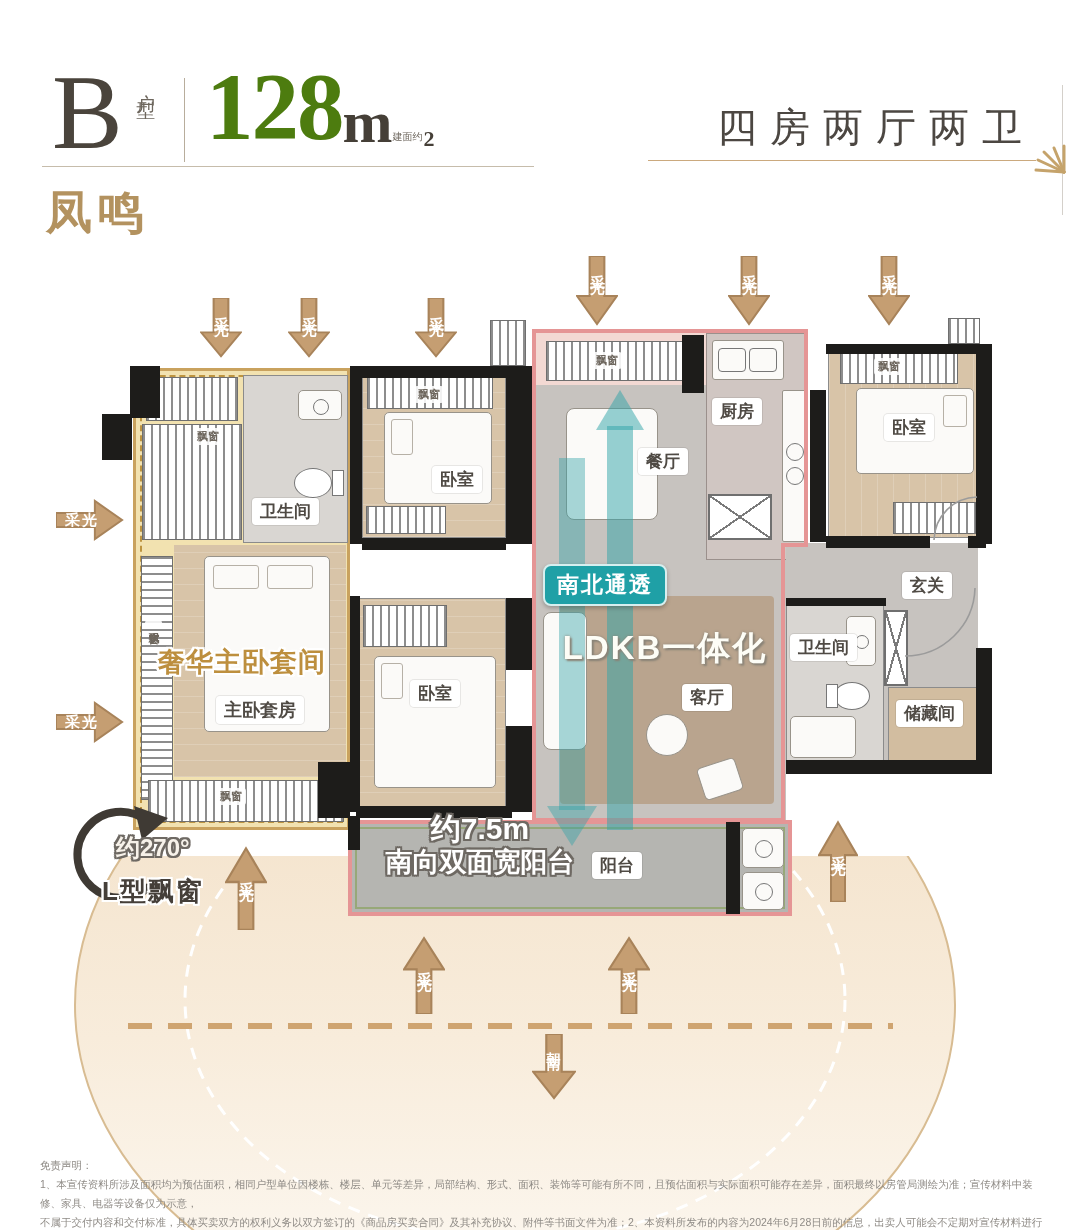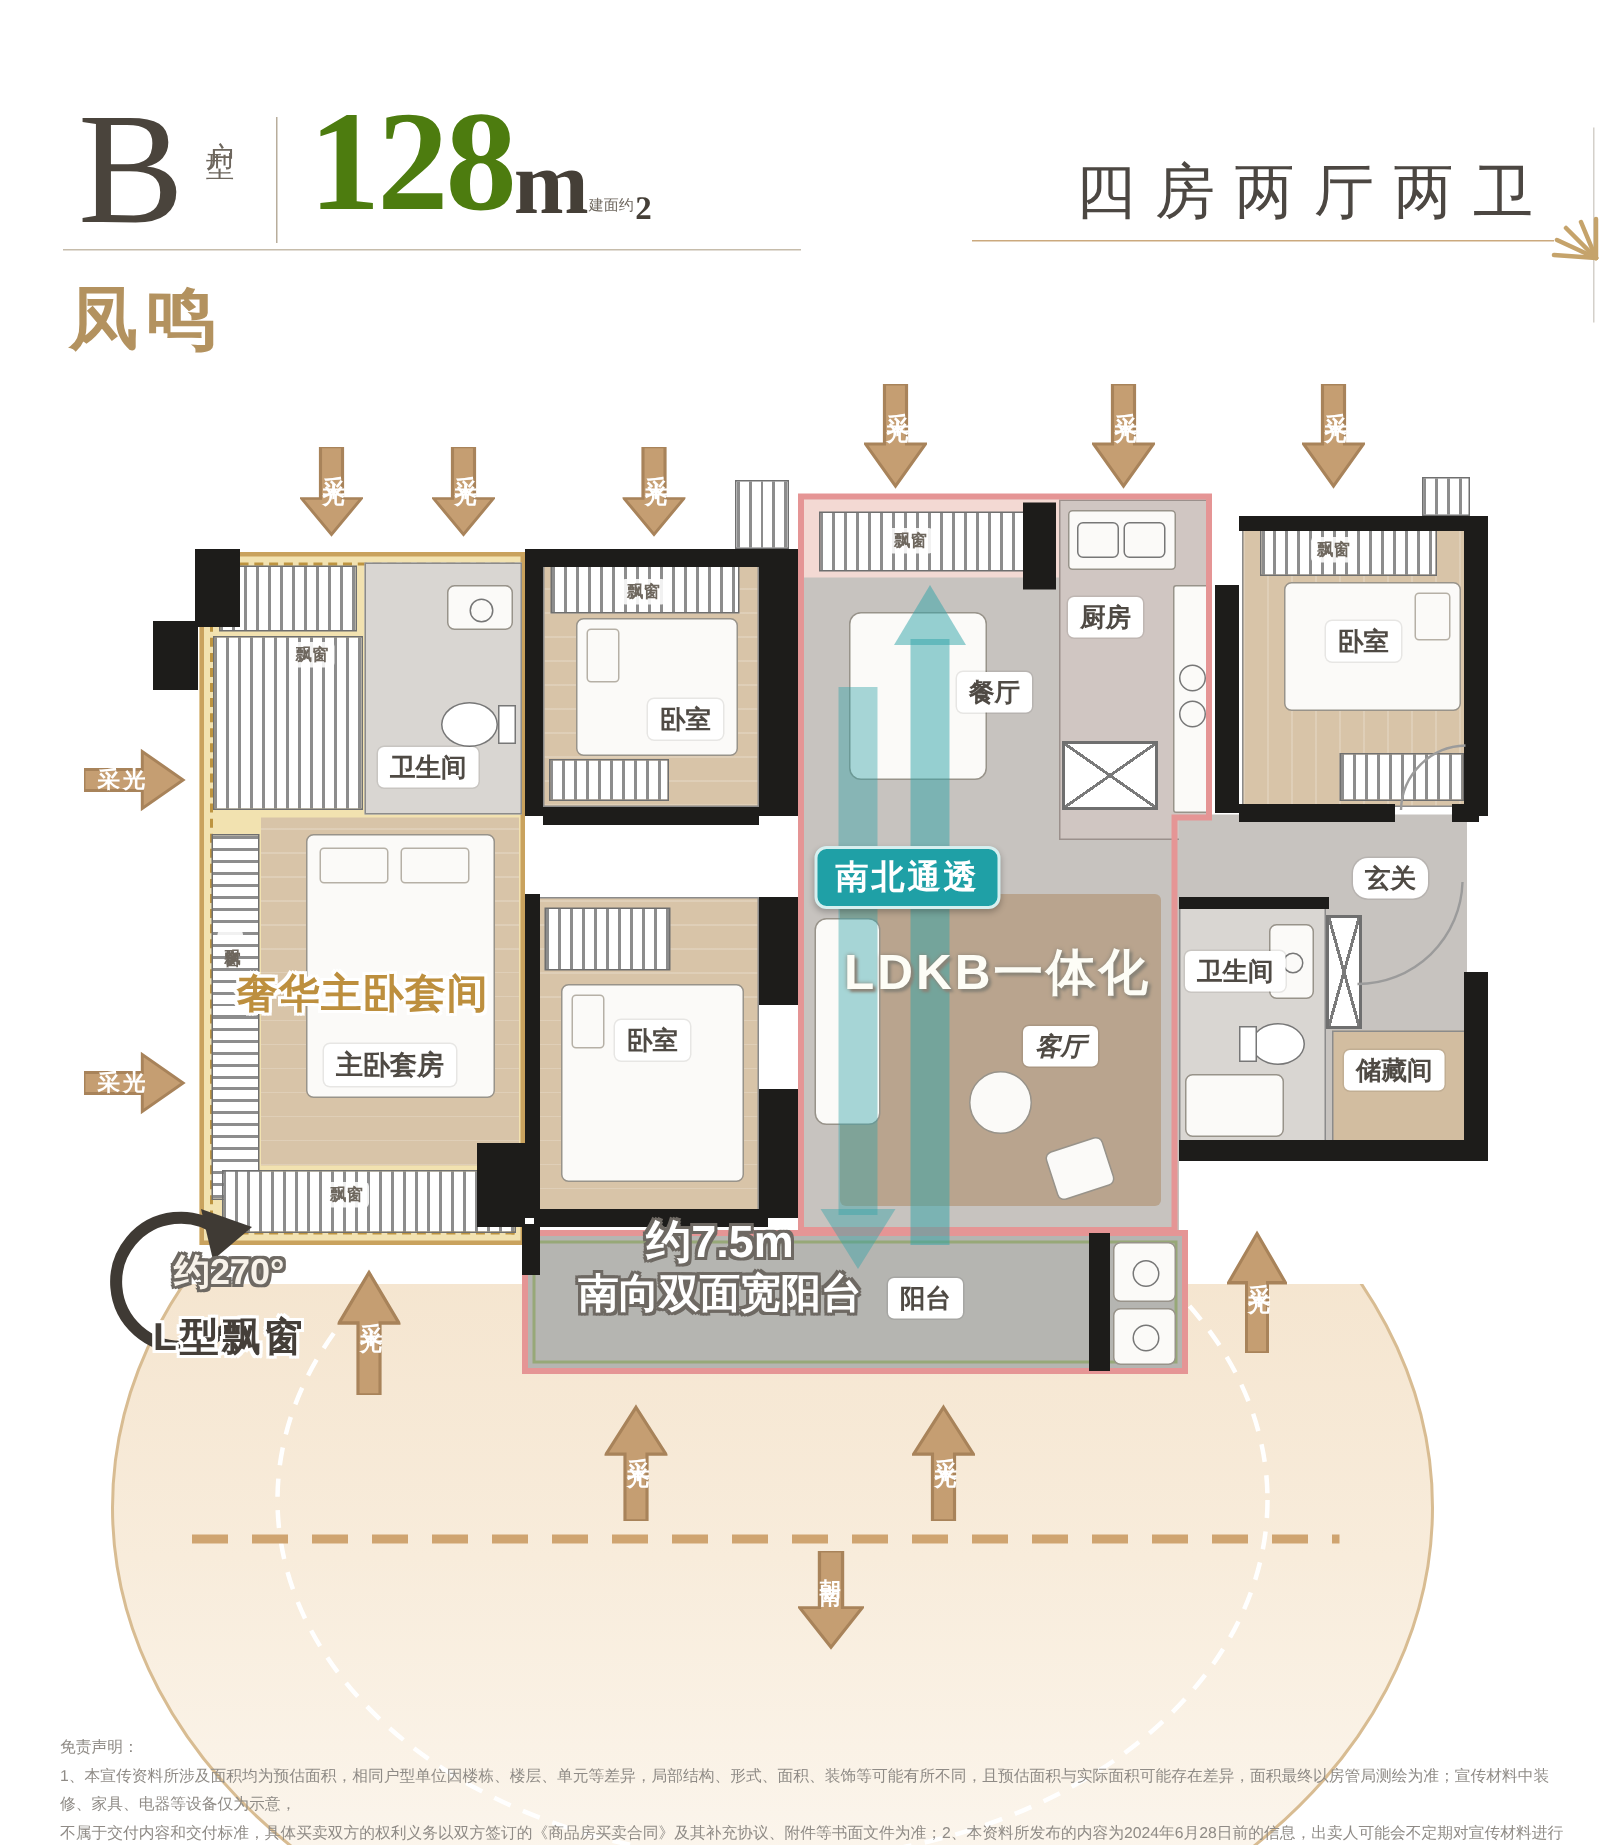--- a/index.html
+++ b/index.html
@@ -241,23 +241,23 @@
     <line x1="128" y1="1026" x2="893" y2="1026" stroke="#cfa470" stroke-width="6" stroke-dasharray="24 16"></line>
     <path d="M 152 884 A 43 43 0 1 1 147 821" fill="none" stroke="#3f3a34" stroke-width="8" stroke-linecap="round"></path>
     <polygon points="134,806 168,818 142,840" fill="#3f3a34"></polygon>
   </svg>
 
   <span class="rlabel" style="left:252px;top:498px;">卫生间</span>
   <span class="rlabel" style="left:432px;top:466px;">卧室</span>
   <span class="rlabel" style="left:410px;top:680px;">卧室</span>
   <span class="rlabel" style="left:638px;top:448px;">餐厅</span>
   <span class="rlabel" style="left:712px;top:398px;">厨房</span>
-  <span class="rlabel" style="left:682px;top:684px;font-style:italic;">客厅</span>
+  <span class="rlabel" style="left:682px;top:684px;">客厅</span>
   <span class="rlabel" style="left:884px;top:414px;">卧室</span>
-  <span class="rlabel" style="left:902px;top:572px;border-radius:10px;">玄关</span>
+  <span class="rlabel" style="left:902px;top:572px;">玄关</span>
   <span class="rlabel" style="left:790px;top:634px;">卫生间</span>
   <span class="rlabel" style="left:896px;top:700px;">储藏间</span>
   <span class="rlabel" style="left:592px;top:852px;">阳台</span>
   <span class="rlabel" style="left:216px;top:696px;font-size:18px;">主卧套房</span>
 
   <span class="bwlabel" style="left:193px;top:428px;">飘窗</span>
   <span class="bwlabel vert" style="left:145px;top:620px;">飘窗</span>
   <span class="bwlabel" style="left:216px;top:788px;">飘窗</span>
   <span class="bwlabel" style="left:414px;top:386px;">飘窗</span>
   <span class="bwlabel" style="left:592px;top:352px;">飘窗</span>

